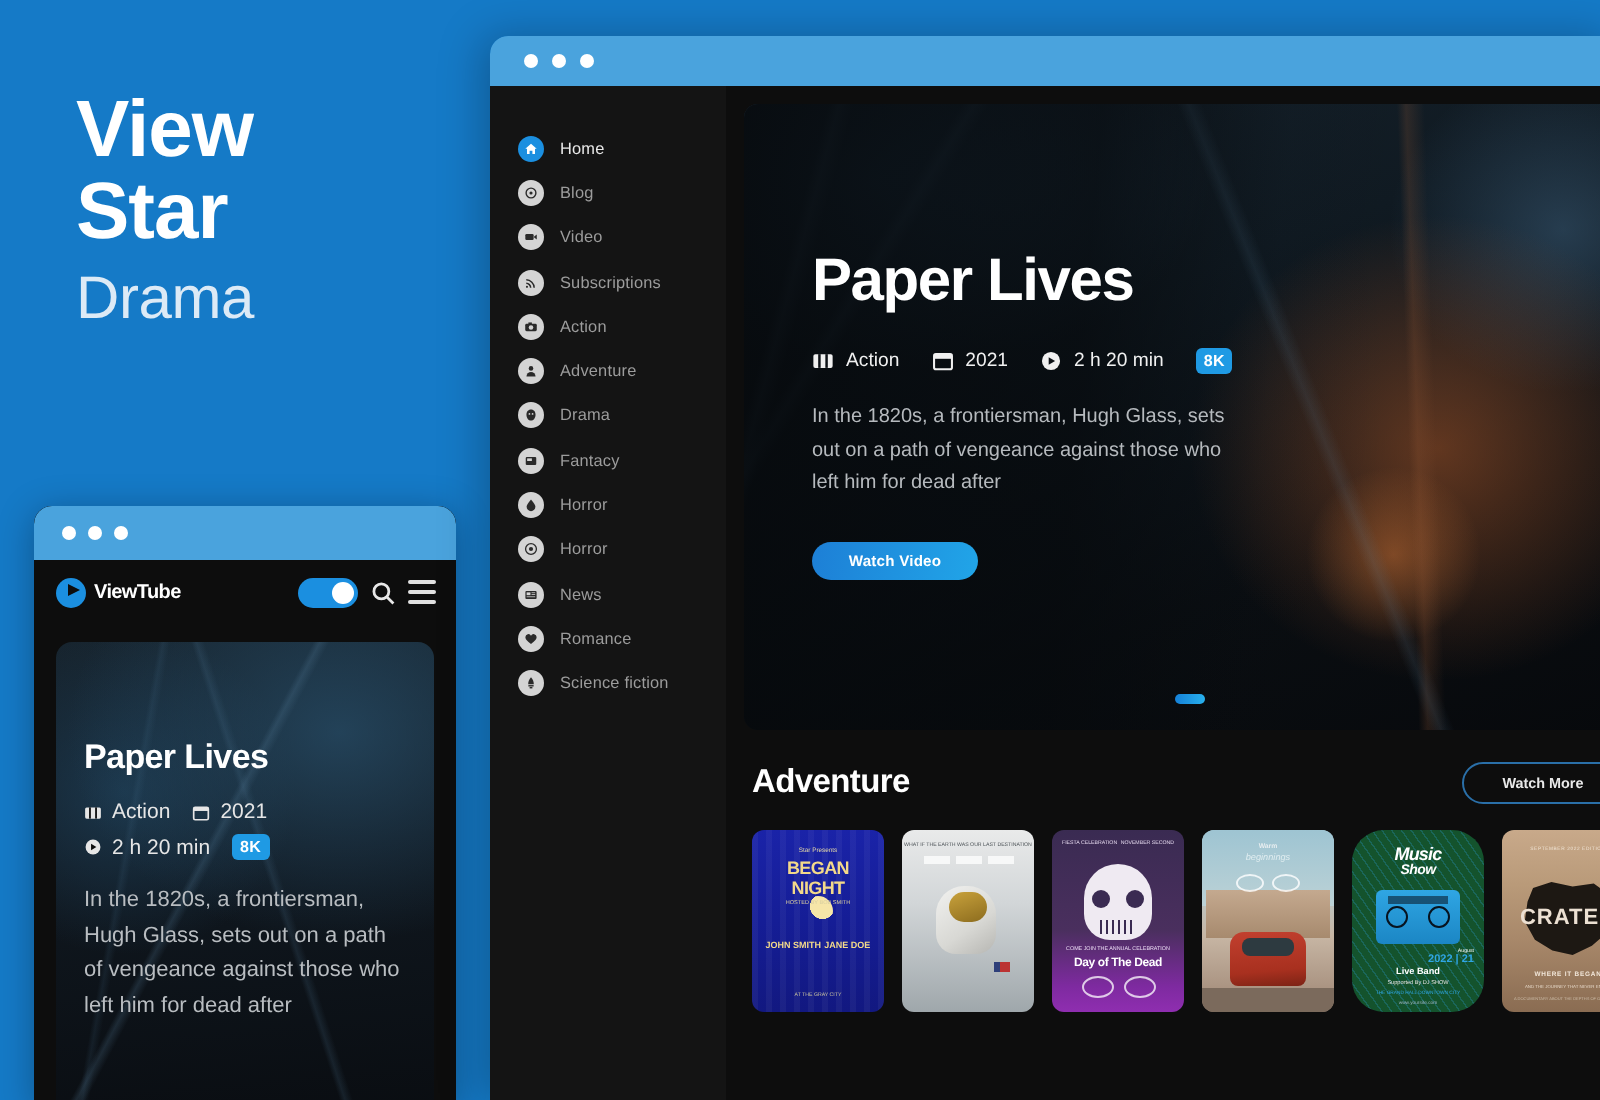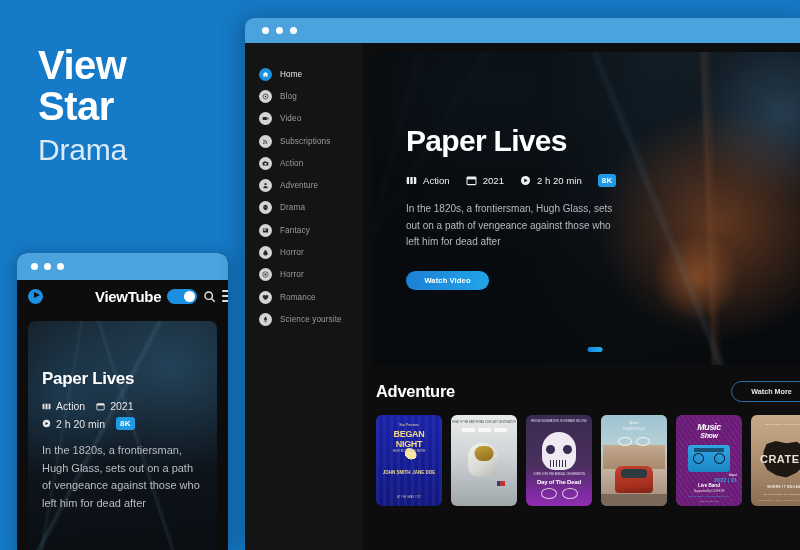--- a/index.html
+++ b/index.html
@@ -64,21 +64,21 @@
   .m-logo-mark {
     width: 15px; height: 15px; border-radius: 50%;
     background: #1b8fe0; position: relative; flex: none;
   }
   .m-logo-mark::after {
     content: ""; position: absolute; left: 5.5px; top: 3.8px;
     border-left: 6px solid #0d0d0d;
     border-top: 3.7px solid transparent;
     border-bottom: 3.7px solid transparent;
   }
-  .m-logo-text { color: #ffffff; font-weight: bold; font-size: 15px; letter-spacing: -0.3px; margin-left: 48px; }
+  .m-logo-text { color: #ffffff; font-weight: bold; font-size: 10px; letter-spacing: -0.3px; }
   .m-toggle {
     margin-left: auto;
     width: 30px; height: 15px; border-radius: 9px;
     background: #1b8fe0; position: relative; flex: none;
   }
   .m-toggle::after {
     content: ""; position: absolute; right: 2px; top: 2px;
     width: 11px; height: 11px; border-radius: 50%; background: #fff;
   }
   .m-search { color: #e8e8e8; font-size: 14px; flex: none; line-height: 1; }
@@ -318,21 +318,21 @@
     position:absolute; left: 50%; transform: translateX(-50%); top: 3px;
     width: 26px; height: 9px; border-radius: 4px; background: #2d3a40;
   }
   .poster-car .road { position:absolute; left:0; right:0; bottom:0; height: 12px; background: #7b6a5c; }
   .poster-car .t0 { top: 6px; font-size: 3.4px; color: #e8eef0; font-weight: bold; }
   .poster-car .t1 { top: 11px; font-size: 4.6px; color: #e0edf0; font-style: italic; }
   .poster-car .rings { top: 22px; display:flex; justify-content:center; gap: 4px; }
   .poster-car .rings i { display:block; width: 14px; height: 9px; border-radius: 50%;
     border: 0.6px solid rgba(255,255,255,0.8); }
 
-  .poster-music { background: #701a75; }
+  .poster-music { background: #14532d; border-radius: 16px; }
   .poster-music .diag {
     position:absolute; inset:0;
     background:
       repeating-linear-gradient(55deg, rgba(45,160,225,0.45) 0 0.7px, transparent 0.7px 4px);
     opacity: 0.55;
   }
   .poster-music .t1 { top: 7px; font-size: 9px; font-weight: bold; color: #ffffff;
     font-style: italic; letter-spacing: -0.4px; }
   .poster-music .t2 { top: 17px; font-size: 7px; font-weight: bold; color: #ffffff;
     font-style: italic; letter-spacing: -0.3px; }
@@ -543,34 +543,46 @@
           <svg width="7" height="7" viewBox="0 0 16 16">
               <circle cx="8" cy="8" r="6.2" fill="none" stroke="#2a2a2a" stroke-width="1.5"></circle>
               <circle cx="8" cy="8" r="2.4" fill="#2a2a2a"></circle>
             </svg>
         </span>
         <span class="nav-label">Horror</span>
       </div>
       <div class="nav-item">
         <span class="nav-ico">
           <svg width="7" height="7" viewBox="0 0 16 16">
+              <rect x="1.6" y="3.4" width="12.8" height="9.2" rx="1.2" fill="#2a2a2a"></rect>
+              <rect x="3" y="5" width="4.4" height="3.2" fill="#d4d4d4"></rect>
+              <rect x="8.6" y="5" width="4.2" height="0.9" fill="#d4d4d4"></rect>
+              <rect x="8.6" y="7" width="4.2" height="0.9" fill="#d4d4d4"></rect>
+              <rect x="3" y="9.6" width="9.8" height="0.9" fill="#d4d4d4"></rect>
+            </svg>
+        </span>
+        <span class="nav-label">News</span>
+      </div>
+      <div class="nav-item">
+        <span class="nav-ico">
+          <svg width="7" height="7" viewBox="0 0 16 16">
               <path d="M8 13.6 C3 10 1.6 7.6 1.6 5.6 A3.4 3.4 0 0 1 8 4.2 A3.4 3.4 0 0 1 14.4 5.6 C14.4 7.6 13 10 8 13.6Z" fill="#2a2a2a"></path>
             </svg>
         </span>
         <span class="nav-label">Romance</span>
       </div>
       <div class="nav-item">
         <span class="nav-ico">
           <svg width="7" height="7" viewBox="0 0 16 16">
               <path d="M8 1.4 C10.4 4 11.2 6.6 11.2 9.4 H4.8 C4.8 6.6 5.6 4 8 1.4Z" fill="#2a2a2a"></path>
               <rect x="5" y="10.4" width="6" height="1.6" fill="#2a2a2a"></rect>
               <rect x="6.4" y="12.6" width="3.2" height="1.6" fill="#2a2a2a"></rect>
             </svg>
         </span>
-        <span class="nav-label">Science yoursite</span>
+        <span class="nav-label">Science fiction</span>
       </div>
     </nav>
 
     <div class="b-content">
 
       <div class="hero">
         <div class="hero-body">
           <div class="hero-title">Paper Lives</div>
           <div class="hero-meta">
             <span class="meta-item">

